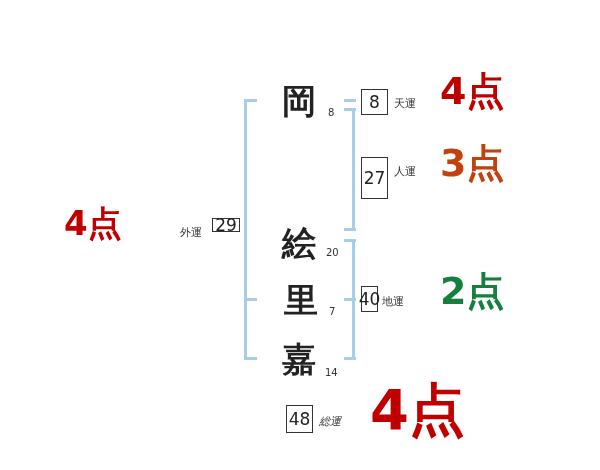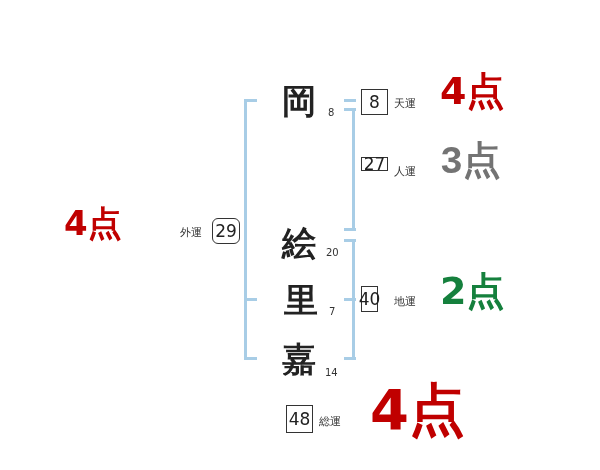--- a/index.html
+++ b/index.html
@@ -44,27 +44,27 @@
 <div class="kanji" style="left:284px; top:283px;">里</div>
 <div class="stroke" style="left:329px; top:307px;">7</div>
 
 <div class="kanji" style="left:282px; top:342px;">嘉</div>
 <div class="stroke" style="left:325px; top:368px;">14</div>
 
 <div class="box" style="left:361px; top:89px; width:27px; height:26px;">8</div>
 <div class="label" style="left:394px; top:98px;">天運</div>
 <div class="score" style="left:440px; top:72px; font-size:38px; color:#c00000;">4点</div>
 
-<div class="box" style="left:361px; top:157px; width:27px; height:14px;">27</div>
+<div class="box" style="left:361px; top:157px; width:27px; height:42px;">27</div>
 <div class="label" style="left:394px; top:167px;font-family:Liberation Mono, monospace;">人運</div>
-<div class="score" style="left:440px; top:144px; font-size:38px; color:#737373;font-family:Liberation Mono, monospace;">3点</div>
+<div class="score" style="left:440px; top:144px; font-size:38px; color:#c2410c;">3点</div>
 
 <div class="label" style="left:180px; top:227px;font-family:Liberation Serif, serif;">外運</div>
-<div class="box" style="left:212px; top:218px; width:28px; height:26px;border-radius:6px;">29</div>
+<div class="box" style="left:212px; top:218px; width:28px; height:14px;">29</div>
 <div class="score" style="left:64px; top:206px; font-size:34px; color:#c00000;">4点</div>
 
 <div class="box" style="left:361px; top:286px; width:17px; height:26px;">40</div>
-<div class="label" style="left:394px; top:296px;">地運</div>
+<div class="label" style="left:382px; top:296px;">地運</div>
 <div class="score" style="left:440px; top:272px; font-size:38px; color:#15803d;">2点</div>
 
 <div class="box" style="left:286px; top:405px; width:27px; height:28px;">48</div>
-<div class="label" style="left:319px; top:416px;">総運</div>
+<div class="label" style="left:319px; top:416px;font-style:italic;">総運</div>
 <div class="score" style="left:370px; top:382px; font-size:56px; color:#c00000;">4点</div>
 
 </body></html>

